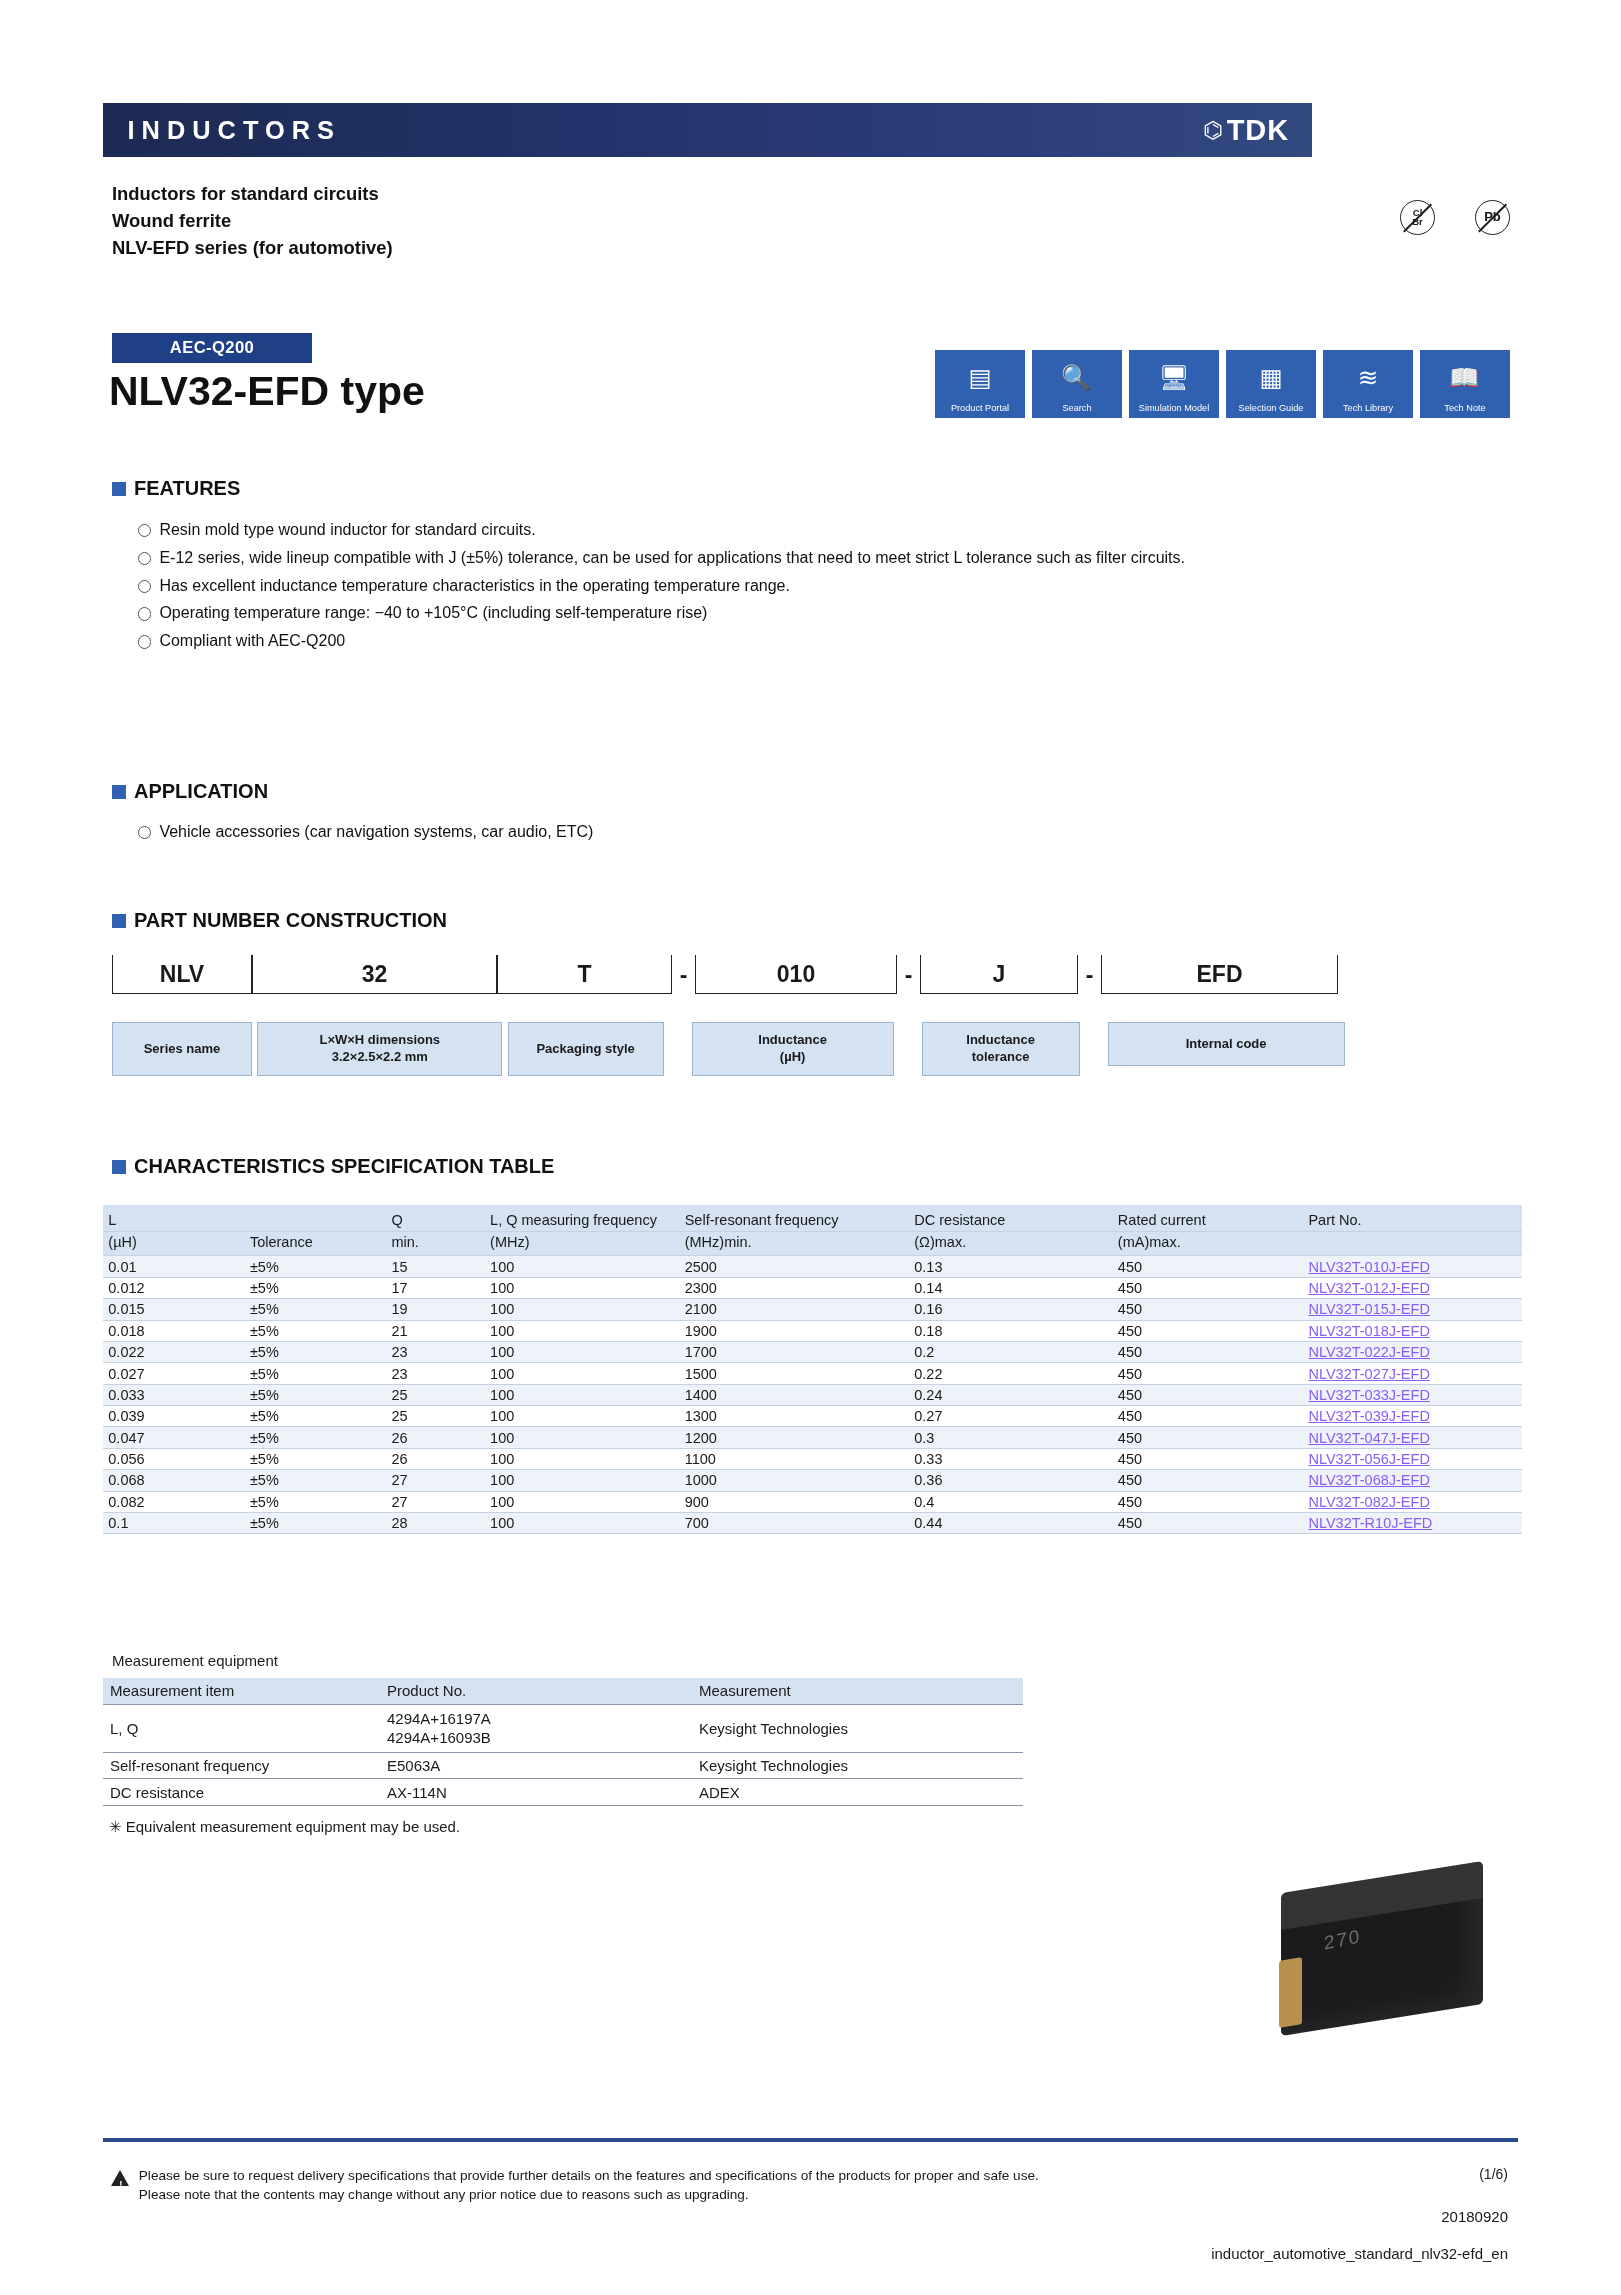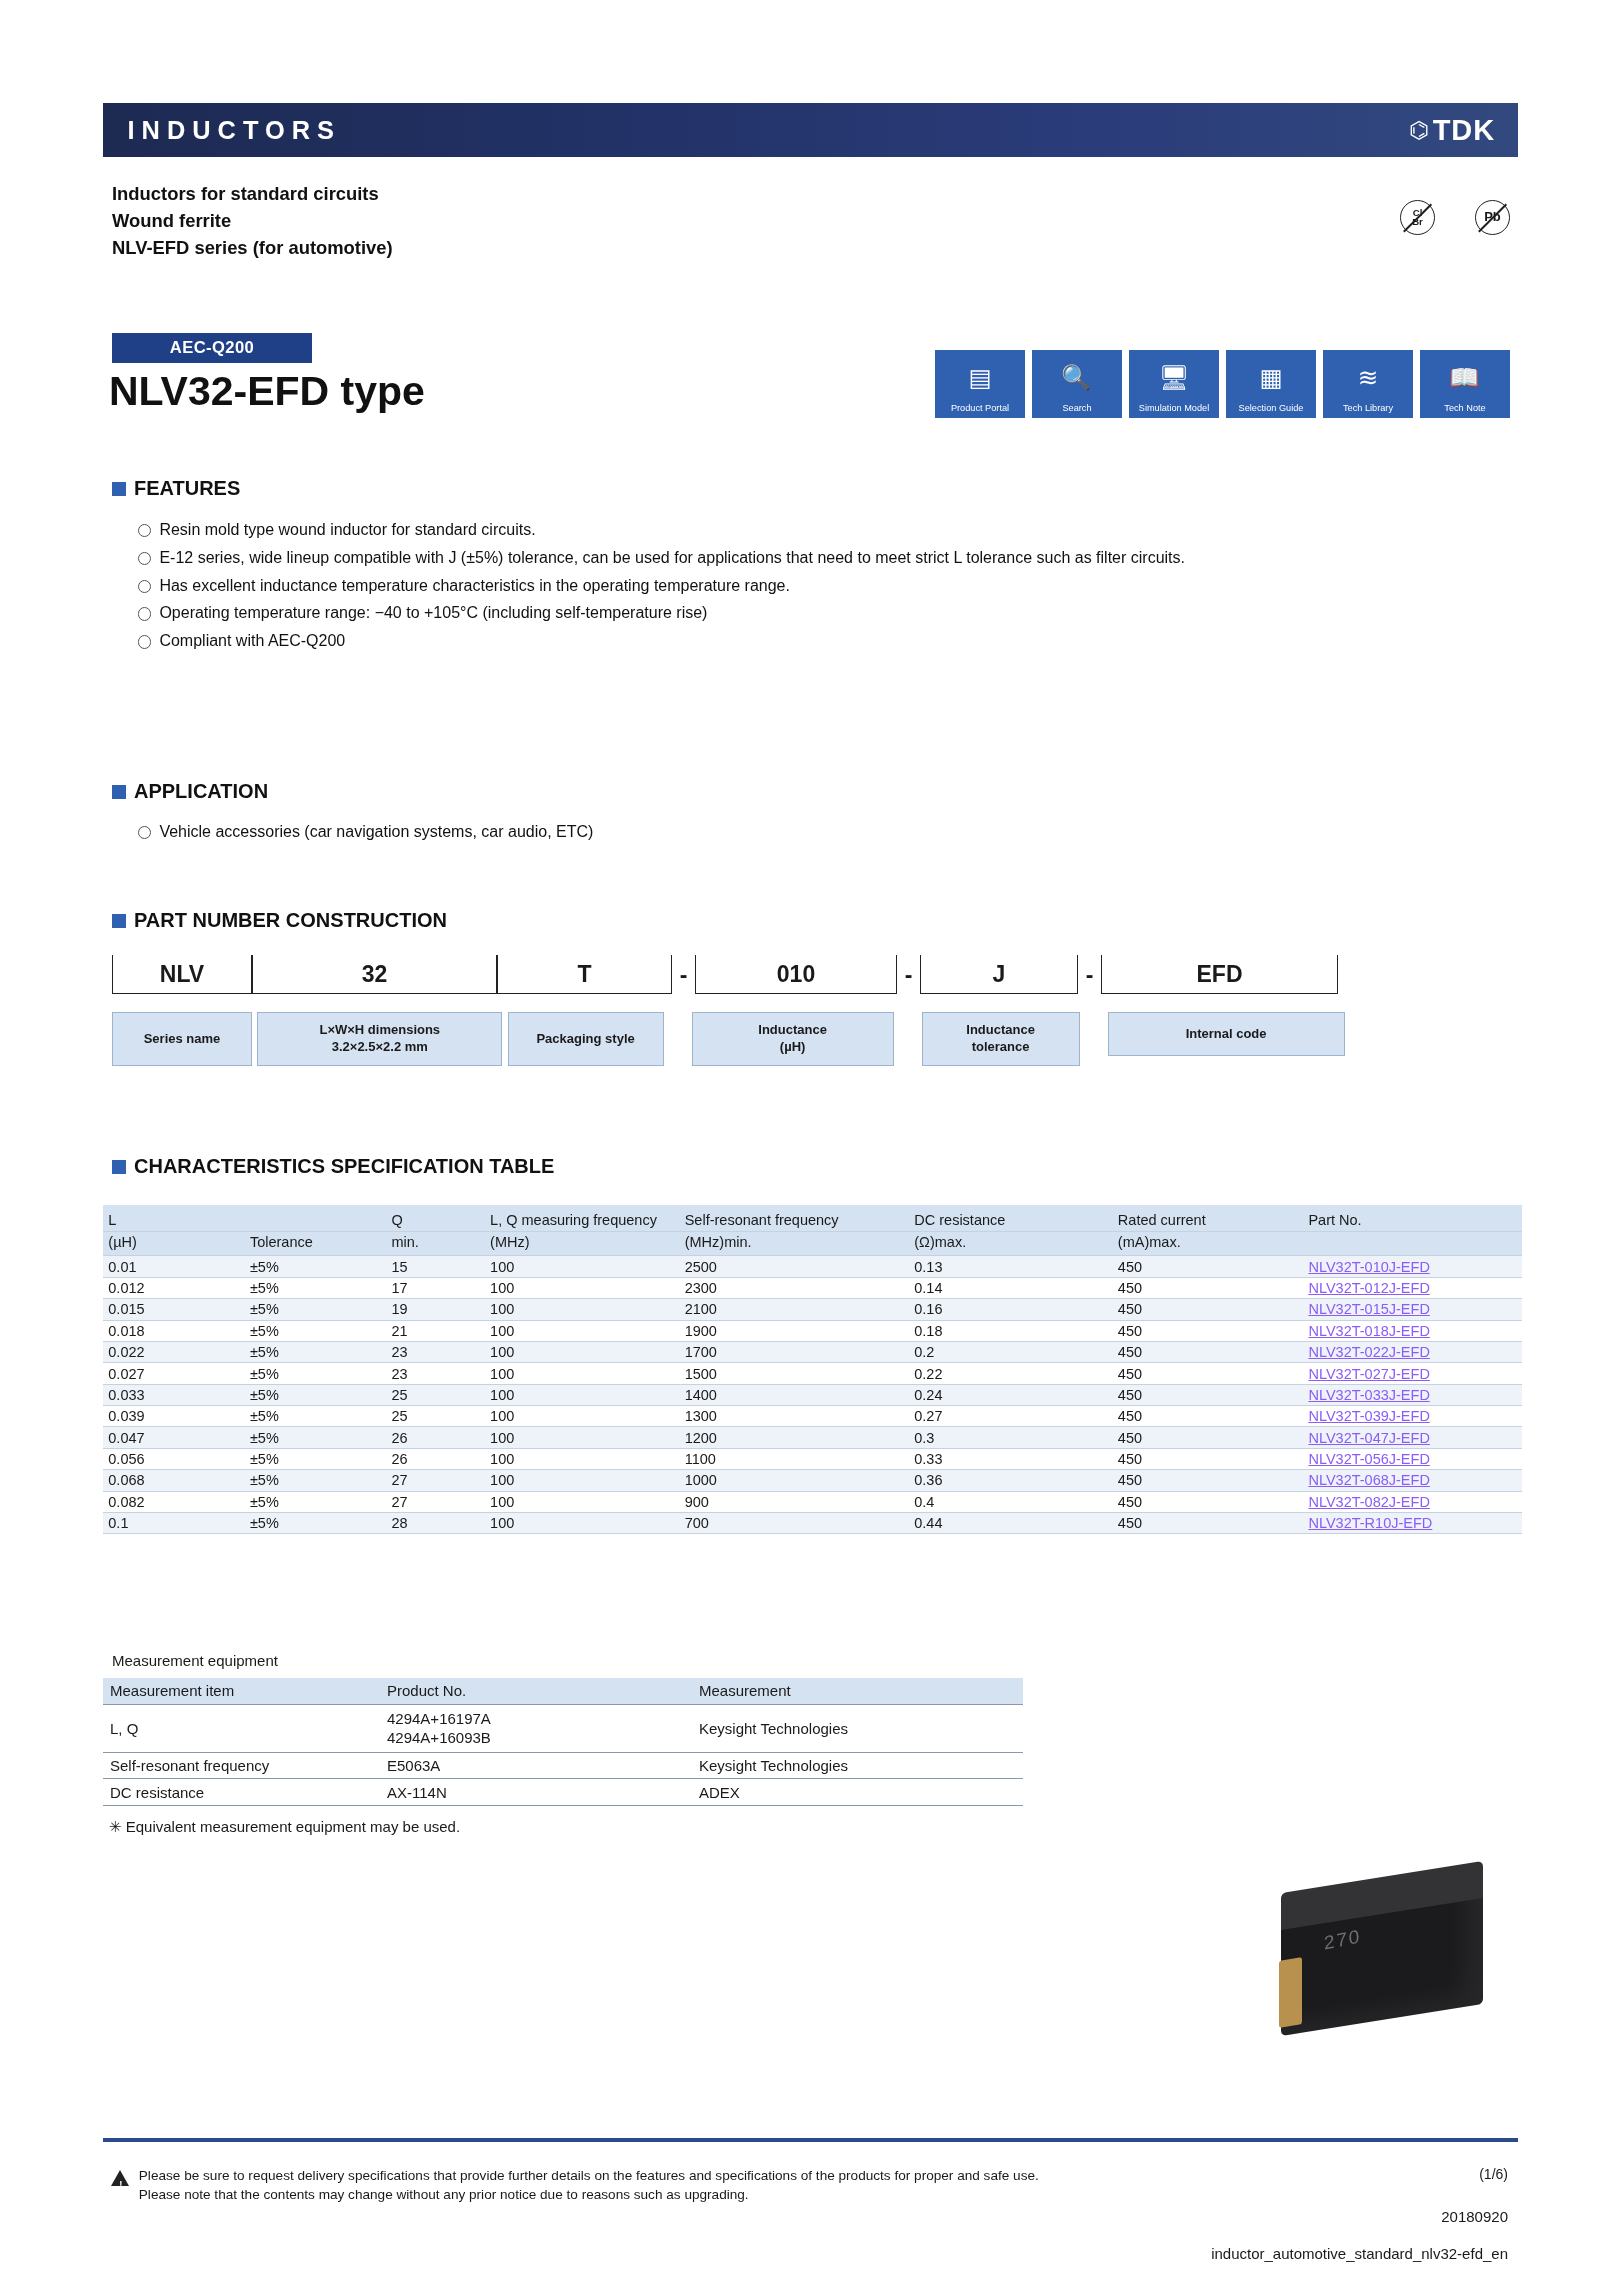--- a/index.html
+++ b/index.html
@@ -20,21 +20,21 @@
     height: 2295px;
     box-sizing: border-box;
     padding: 0;
   }
 
   
   .header-band {
     position: absolute;
     left: 103px;
     top: 103px;
-    width: 1415px;
+    width: 1209px;
     height: 54px;
     background: linear-gradient(90deg, #1d2a52 0%, #223166 35%, #2a3c7a 70%, #32497f 100%);
     display: flex;
     align-items: center;
     justify-content: space-between;
   }
   .header-title {
     color: #ffffff;
     font-size: 25.4px;
     font-weight: bold;
@@ -224,21 +224,21 @@
   }
   .pnc-dash {
     width: 23px;
     text-align: center;
     font-size: 23px;
     font-weight: bold;
     padding-bottom: 5.3px;
   }
   .pnc-labels {
     display: flex;
-    margin-top: 18px;
+    margin-top: 28px;
   }
   .pnc-label {
     background: #d4e2f2;
     border: 0.9px solid #9bb4d0;
     font-size: 13px;
     font-weight: bold;
     text-align: center;
     padding: 7px 3.5px;
     box-sizing: border-box;
     line-height: 16.6px;

